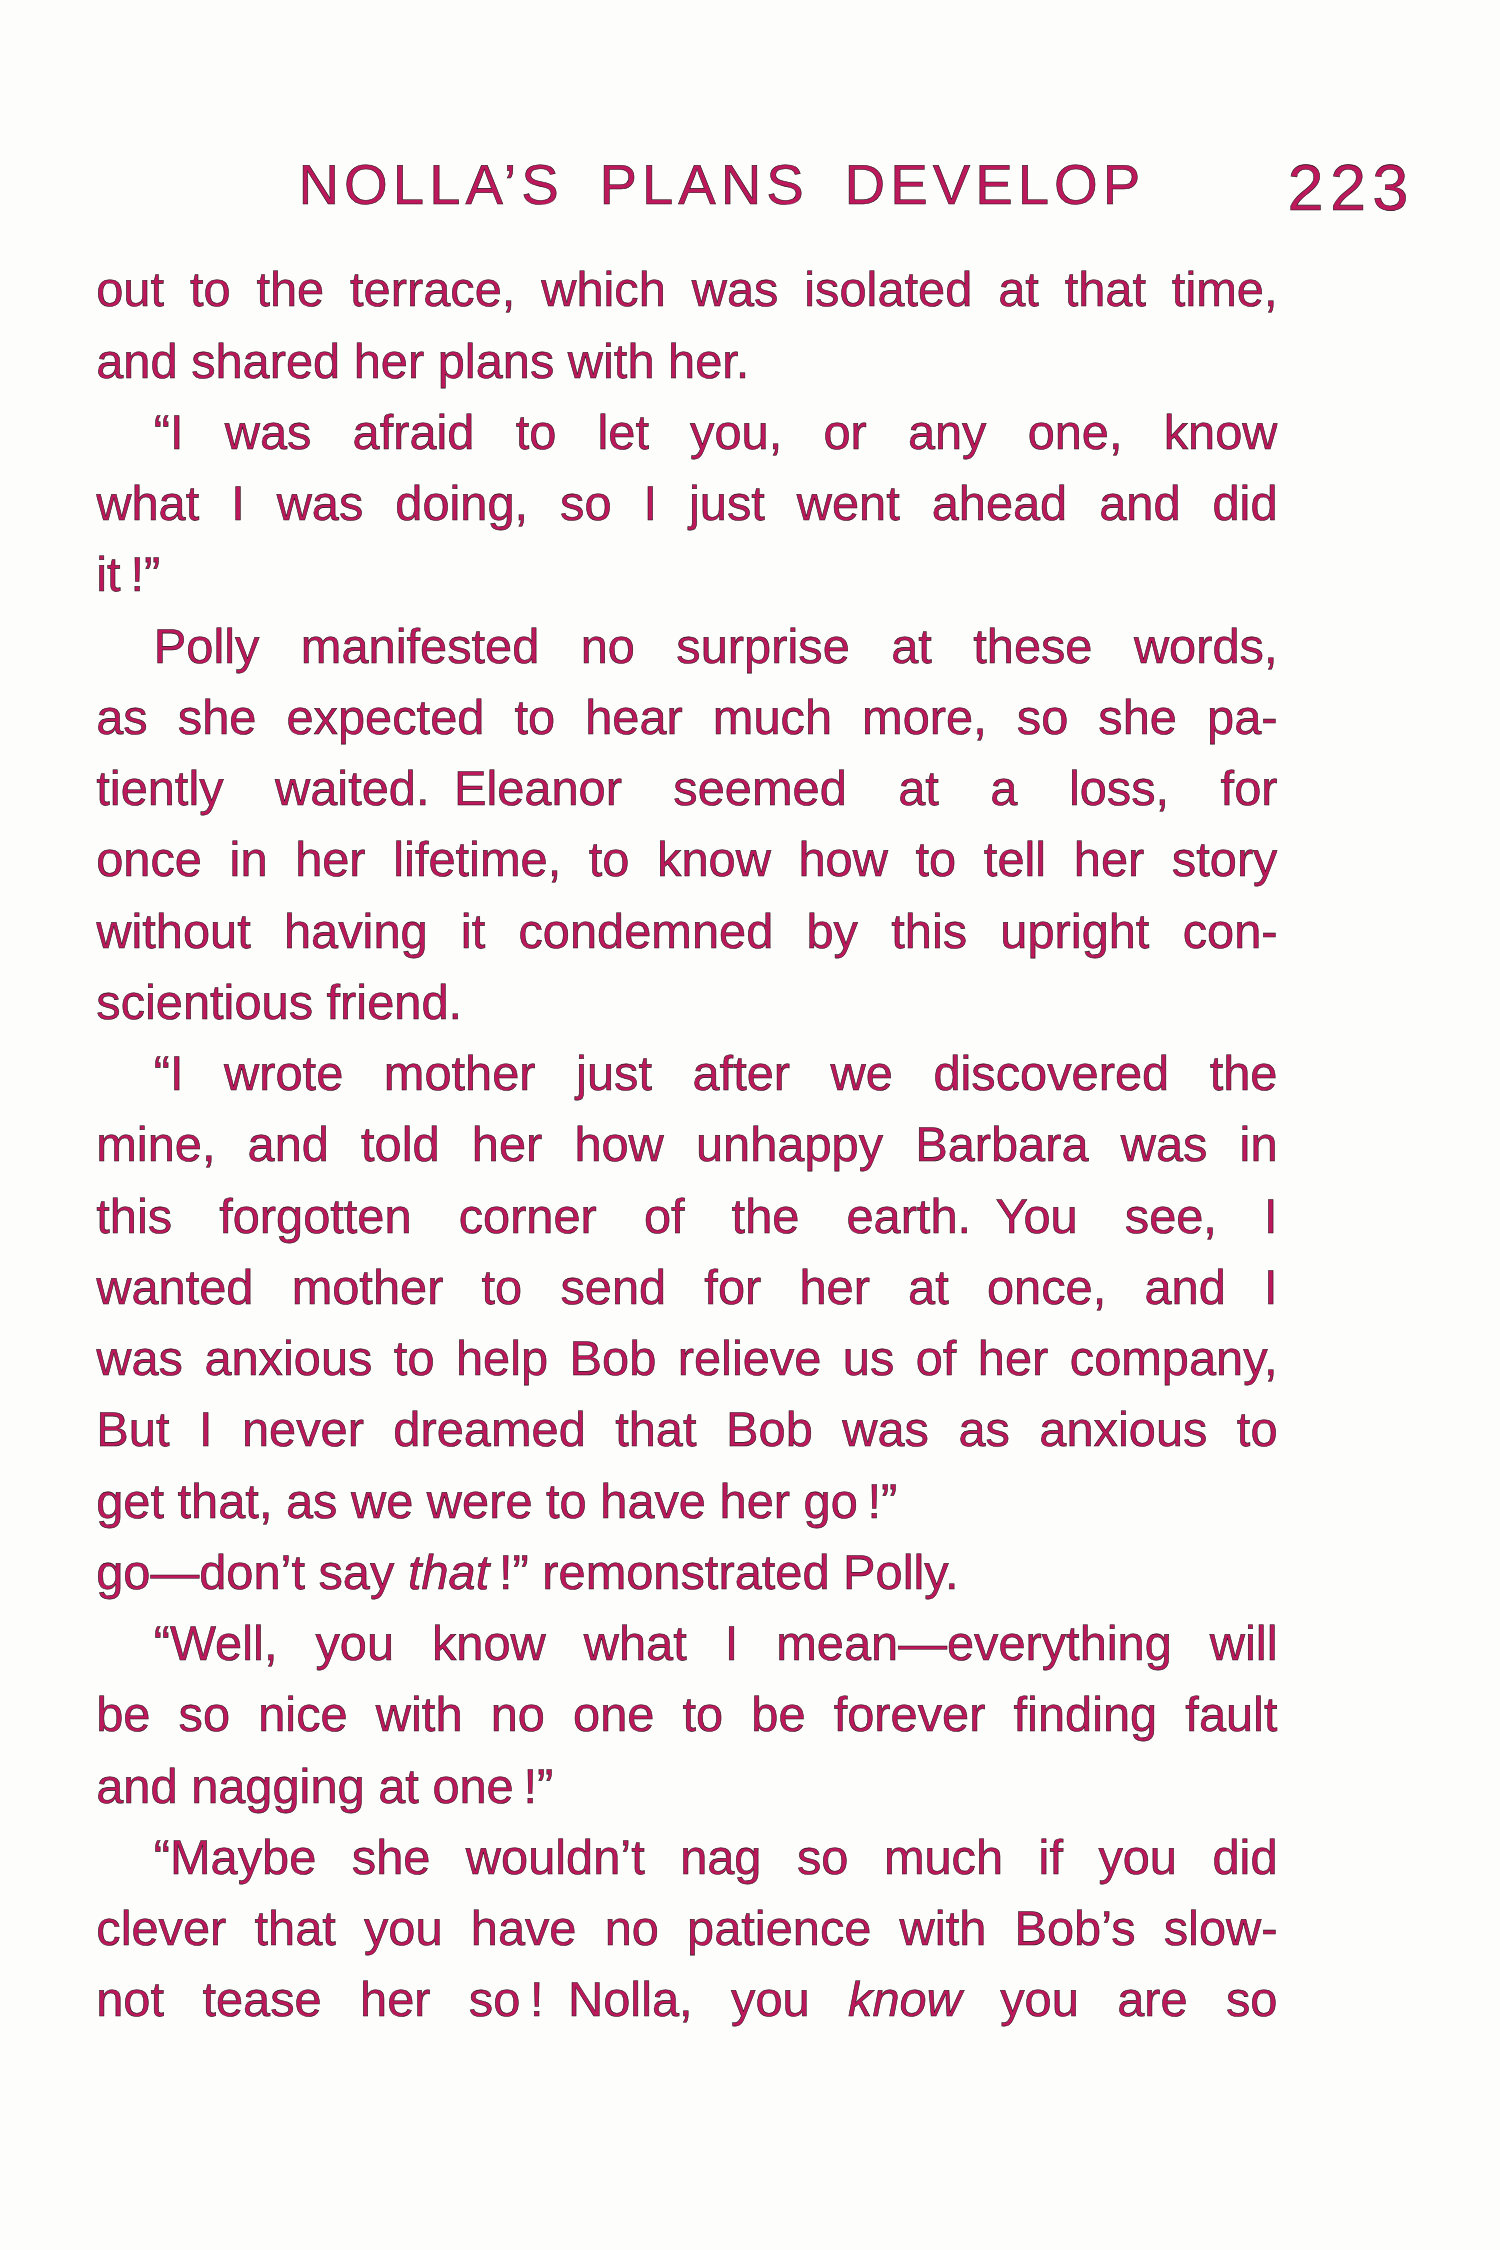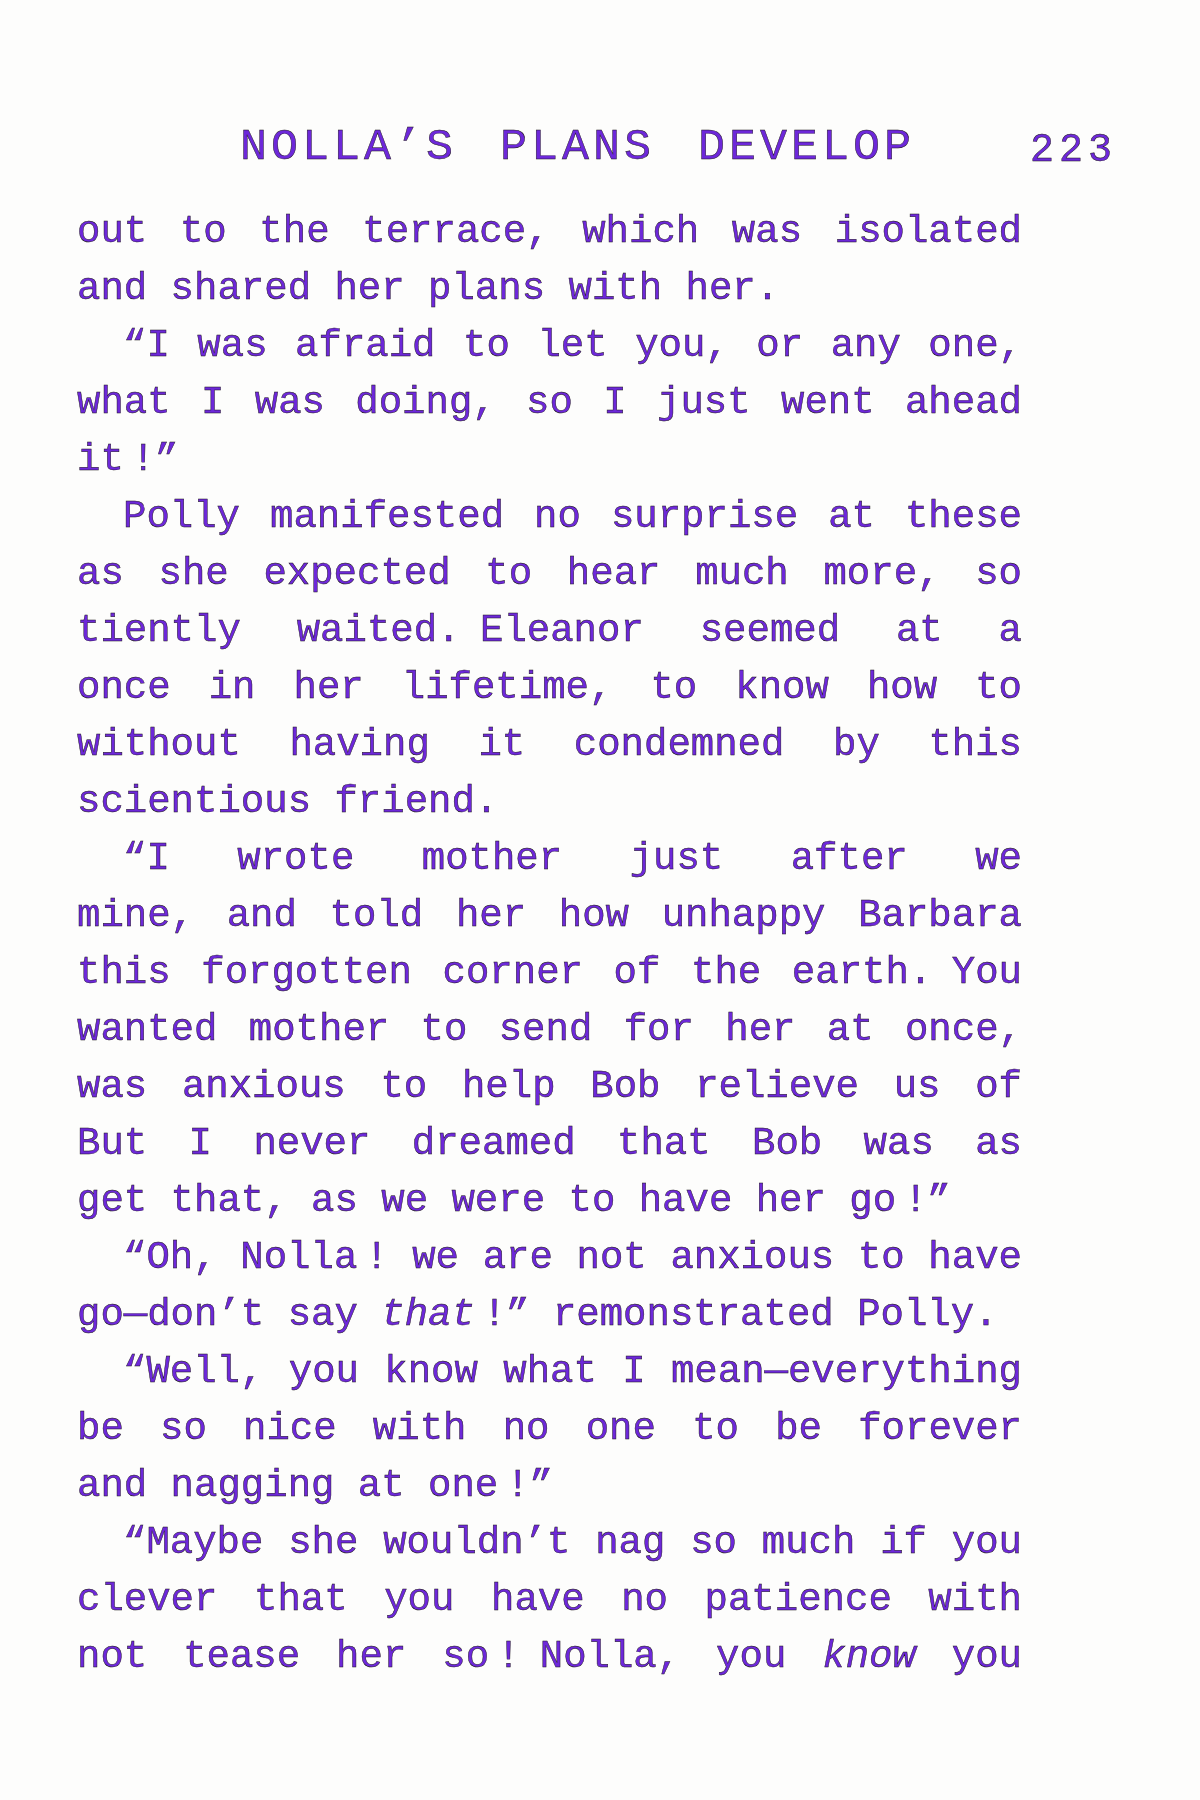--- a/index.html
+++ b/index.html
@@ -6,22 +6,22 @@
     margin: 0;
     padding: 0;
     background: #fdfdfc;
   }
   .page {
     position: relative;
     width: 1200px;
     height: 1800px;
     background: #fdfdfc;
     overflow: hidden;
-    font-family: Liberation Mono, monospace;
-    color: #6d28d9;
+    font-family: Liberation Sans, sans-serif;
+    color: #be185d;
     -webkit-text-stroke: 0.45px #181411;
   }
   .header {
     position: absolute;
     top: 118px;
     left: 85px;
     width: 945px;
     height: 60px;
   }
   .title {
@@ -30,21 +30,21 @@
     font-size: 45px;
     line-height: 60px;
     letter-spacing: 4px;
     word-spacing: 12px;
     white-space: nowrap;
   }
   .folio {
     position: absolute;
     top: 121px;
     left: 1030px;
-    font-size: 40px;
+    font-size: 52px;
     line-height: 60px;
     letter-spacing: 5px;
   }
   .body-text {
     position: absolute;
     top: 204px;
     left: 77px;
     width: 945px;
     font-size: 39px;
   }
@@ -90,21 +90,20 @@
     <div class="line j">once in her lifetime, to know how to tell her story</div>
     <div class="line j">without having it condemned by this upright con-</div>
     <div class="line last">scientious friend.</div>
     <div class="line j ind">“I wrote mother just after we discovered the</div>
     <div class="line j">mine, and told her how unhappy Barbara was in</div>
     <div class="line j">this forgotten corner of the earth. You see, I</div>
     <div class="line j">wanted mother to send for her at once, and I</div>
     <div class="line j">was anxious to help Bob relieve us of her company,</div>
     <div class="line j">But I never dreamed that Bob was as anxious to</div>
     <div class="line last">get that, as we were to have her go !”</div>
-    <div class="line j ind">“Oh, Nolla ! we are not anxious to have her</div>
     <div class="line last">
       <span>go—don’t say </span><span class="em">that</span><span> !” remonstrated Polly.</span>
     </div>
     <div class="line j ind">“Well, you know what I mean—everything will</div>
     <div class="line j">be so nice with no one to be forever finding fault</div>
     <div class="line last">and nagging at one !”</div>
     <div class="line j ind">“Maybe she wouldn’t nag so much if you did</div>
     <div class="line j">clever that you have no patience with Bob’s slow-</div>
     <div class="line j">
       <span>not tease her so ! Nolla, you </span><span class="em">know</span><span> you are so</span>

